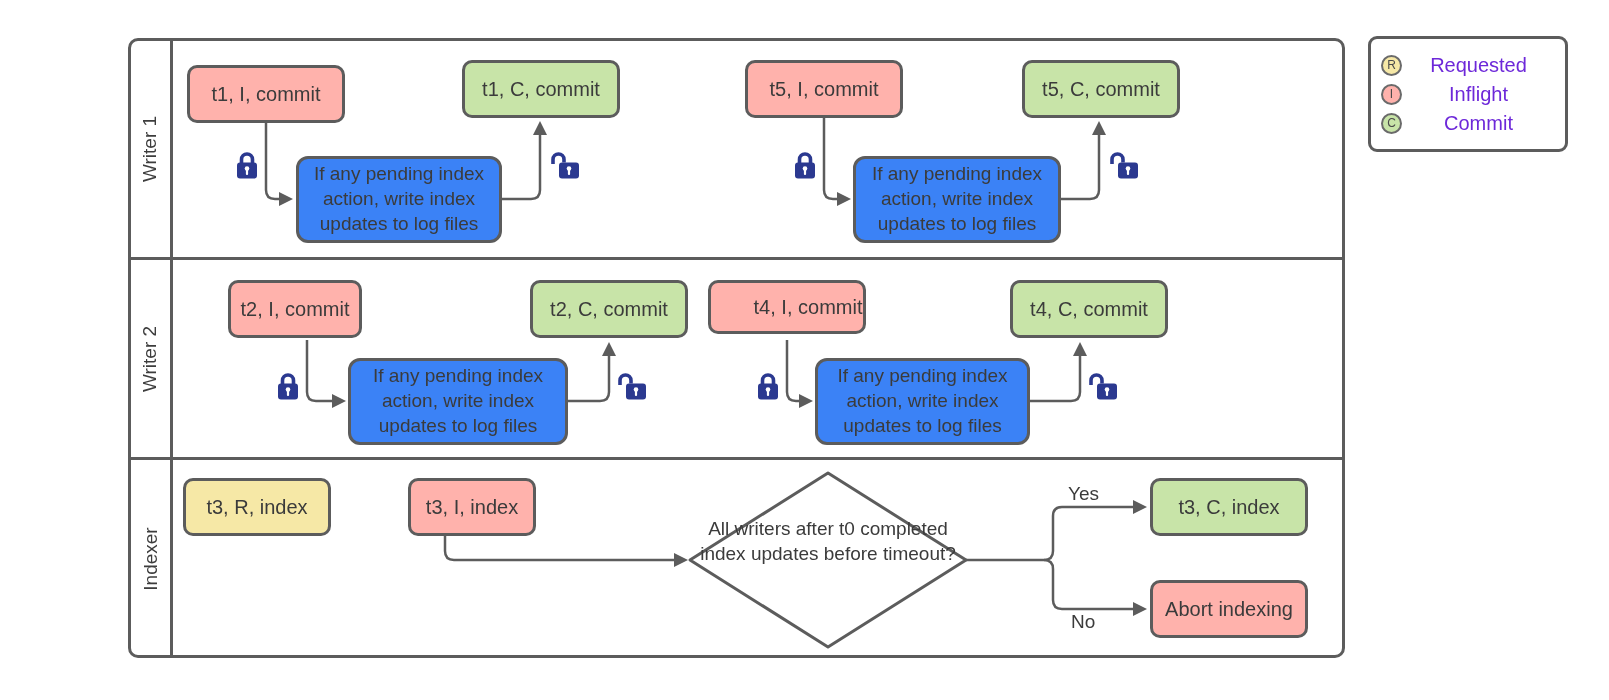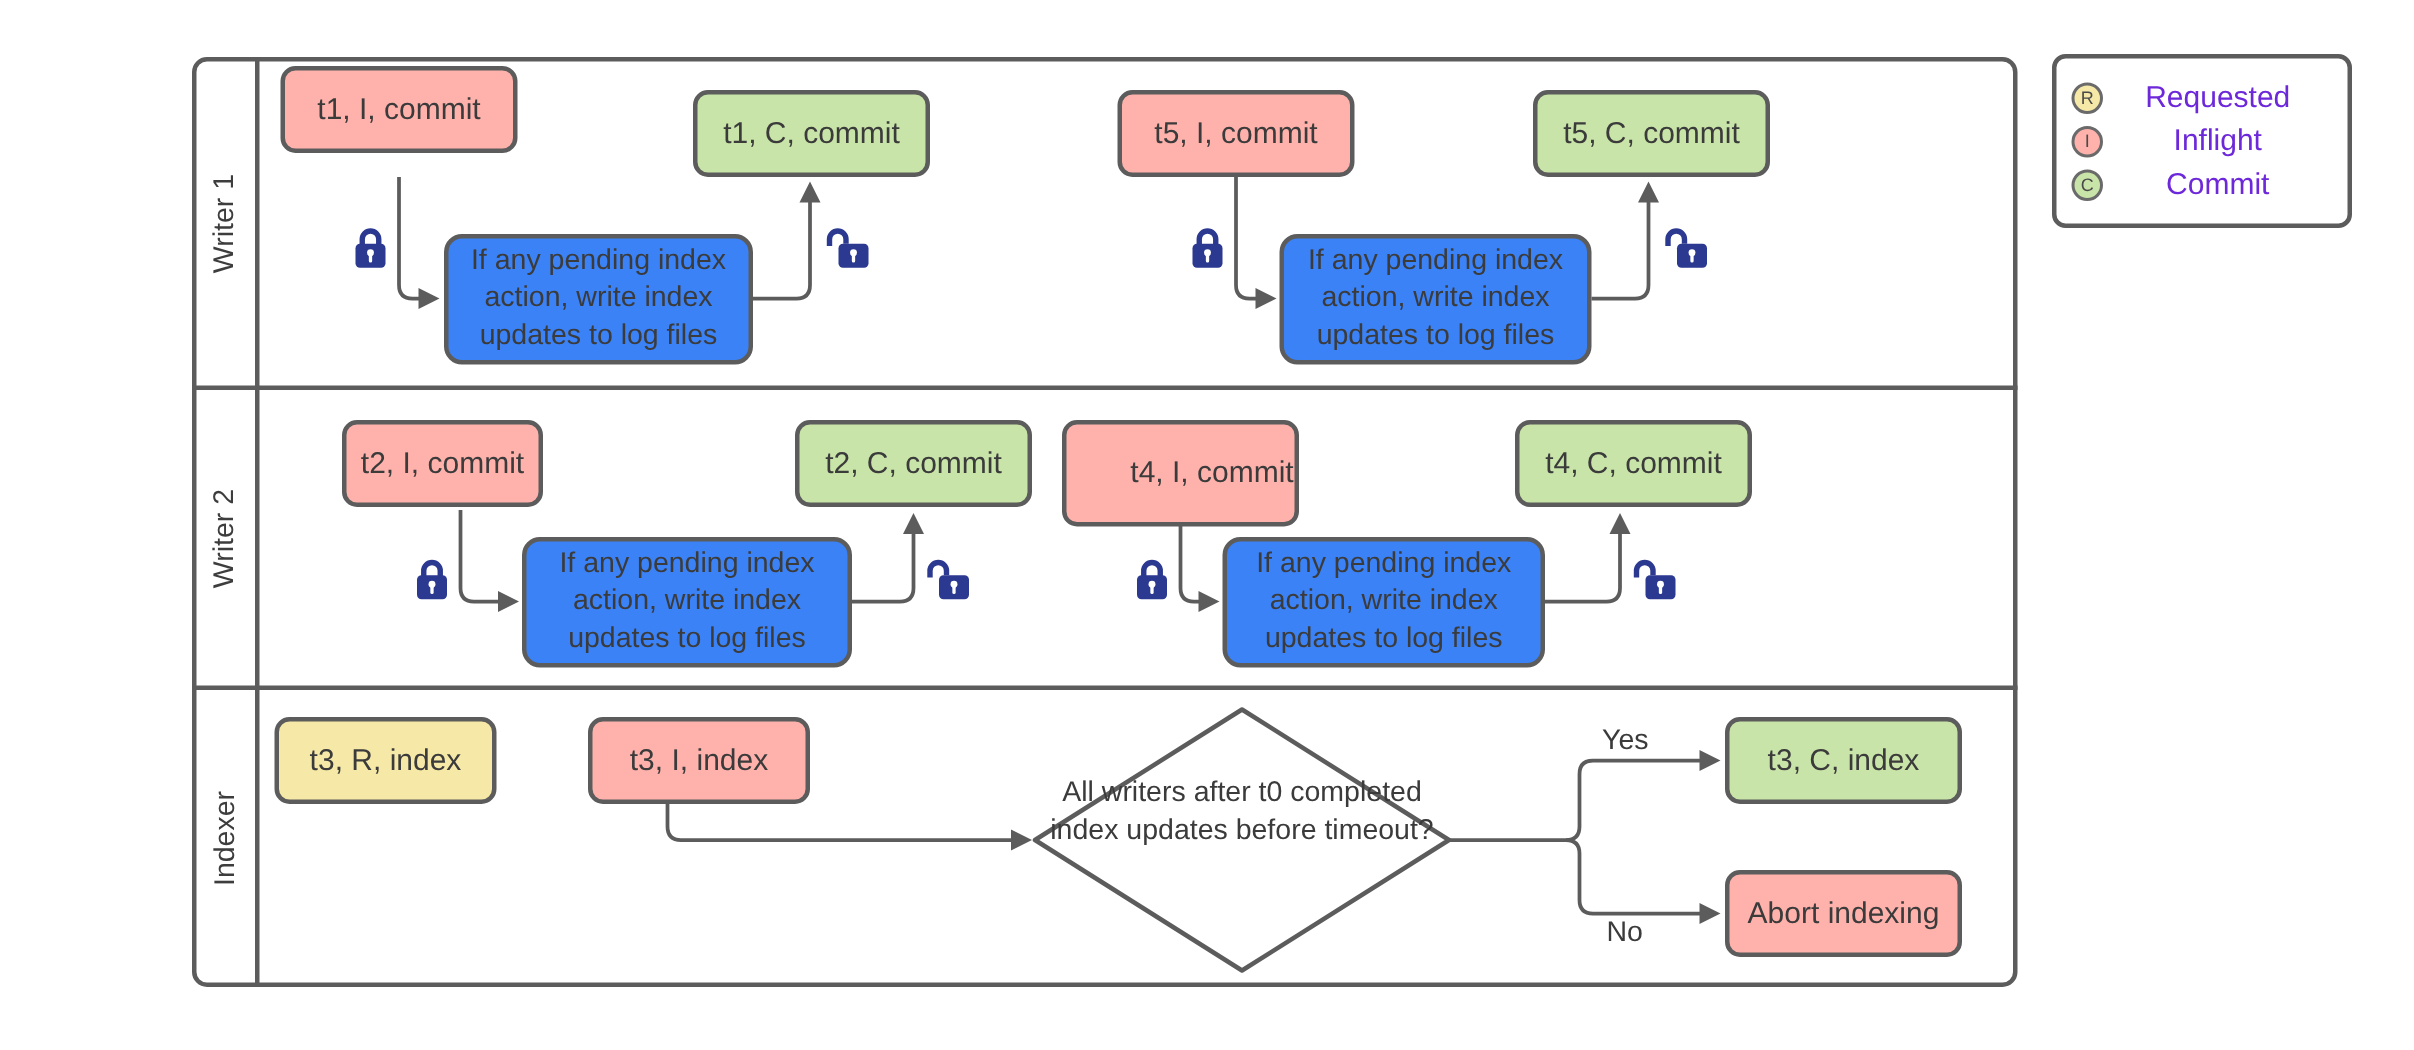--- a/index.html
+++ b/index.html
@@ -86,21 +86,21 @@
 
     <path class="wire" d="M445,536 L445,551 Q445,560 454,560 L676,560"></path>
     <polygon class="arrow" points="674,553 688,560 674,567"></polygon>
     <polygon class="diamond" points="690,560 828,473 966,560 828,647"></polygon>
     <path class="wire" d="M966,560 L1044,560 Q1053,560 1053,551 L1053,516 Q1053,507 1062,507 L1135,507"></path>
     <polygon class="arrow" points="1133,500 1147,507 1133,514"></polygon>
     <path class="wire" d="M1044,560 Q1053,560 1053,569 L1053,600 Q1053,609 1062,609 L1135,609"></path>
     <polygon class="arrow" points="1133,602 1147,609 1133,616"></polygon>
   </svg>
 
-  <div class="node pink" style="left:187px;top:44px;width:158px;height:58px;">
+  <div class="node pink" style="left:187px;top:65px;width:158px;height:58px;">
       <span>t1, I, commit</span>
     </div>
   <div class="node green" style="left:462px;top:60px;width:158px;height:58px;">
       <span>t1, C, commit</span>
     </div>
   <div class="node cond" style="left:296px;top:156px;width:206px;height:87px;">
       <span>If any pending index action, write index updates to log files</span>
     </div>
   <div class="node pink" style="left:745px;top:60px;width:158px;height:58px;">
       <span>t5, I, commit</span>
@@ -114,34 +114,34 @@
 
   <div class="node pink" style="left:228px;top:280px;width:134px;height:58px;align-items:center;">
       <span>t2, I, commit</span>
     </div>
   <div class="node green" style="left:530px;top:280px;width:158px;height:58px;text-align:center;">
       <span>t2, C, commit</span>
     </div>
   <div class="node cond" style="left:348px;top:358px;width:220px;height:87px;">
       <span>If any pending index action, write index updates to log files</span>
     </div>
-  <div class="node pink" style="left:708px;top:280px;width:158px;height:71px;padding-left:42px;">
+  <div class="node pink" style="left:708px;top:280px;width:158px;height:54px;padding-left:42px;">
       <span>t4, I, commit</span>
     </div>
   <div class="node green" style="left:1010px;top:280px;width:158px;height:58px;">
       <span>t4, C, commit</span>
     </div>
   <div class="node cond" style="left:815px;top:358px;width:215px;height:87px;">
       <span>If any pending index action, write index updates to log files</span>
     </div>
 
   <div class="node yellow" style="left:183px;top:478px;width:148px;height:58px;">
       <span>t3, R, index</span>
     </div>
-  <div class="node pink" style="left:392px;top:478px;width:148px;height:58px;">
+  <div class="node pink" style="left:408px;top:478px;width:128px;height:58px;">
       <span>t3, I, index</span>
     </div>
   <div class="diamond-text">All writers after t0 completed index updates before timeout?</div>
   <div class="node green" style="left:1150px;top:478px;width:158px;height:58px;">
       <span>t3, C, index</span>
     </div>
   <div class="node pink" style="left:1150px;top:580px;width:158px;height:58px;">
       <span>Abort indexing</span>
     </div>
   <div class="edge-label" style="left:1068px;top:483px;">Yes</div>

